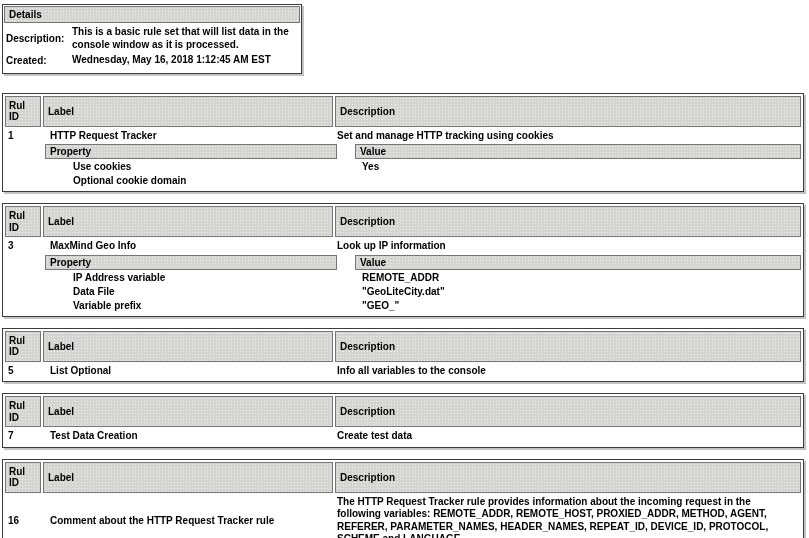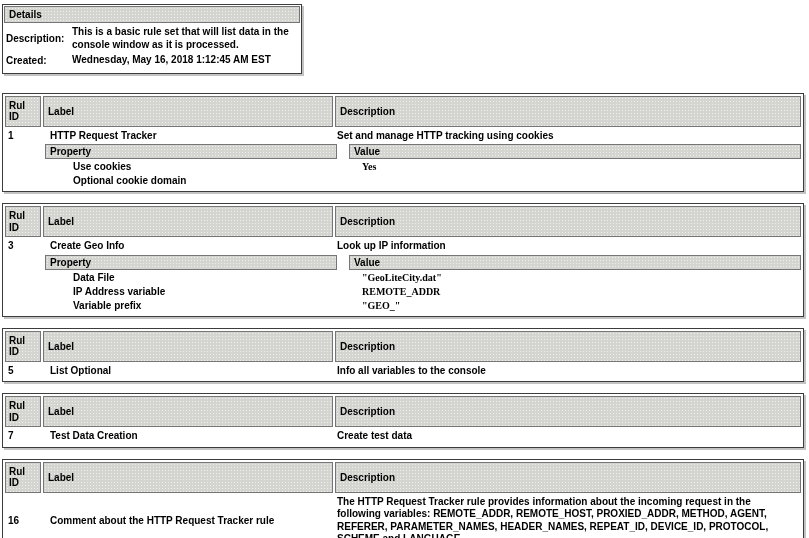--- a/index.html
+++ b/index.html
@@ -39,28 +39,28 @@
   .thead { display:flex; column-gap:2px; }
   .thead .hcell { min-height:31px; }
   .id-cell   { flex:0 0 36px; line-height:1.15; padding:1px 16px 1px 3px; }
   .label-cell{ flex:0 0 290px; }
   .desc-cell { flex:1; }
   .main-row { display:flex; padding:3px 0 2px 0; }
   .id-val    { flex:0 0 40px; padding-left:3px; }
   .label-val { flex:0 0 292px; padding-left:5px; }
   .desc-val  { flex:1; line-height:1.25; padding-right:4px; }
   .main-row.centered { align-items:center; }
-  .prop-head { display:flex; column-gap:12px; margin-left:40px; }
+  .prop-head { display:flex; column-gap:18px; margin-left:40px; }
   .prop-head .hcell { min-height:15px; padding:0 4px; }
   .prop-cell { flex:0 0 292px; }
   .val-cell  { flex:1; }
   .prop-row { display:flex; margin-left:63px; padding:2px 0 1px 0;justify-content:space-between; }
   .prop-row:last-child { padding-bottom:3px; }
   .prop-name  { flex:0 0 294px; padding-left:5px; }
-  .prop-value { flex:1;font-family:Liberation Serif, serif; }
+  .prop-value { flex:1; }
 </style>
 </head>
 <body>
 
 <div class="details-box shadowed">
   <div class="hcell details-header">Details</div>
   <div class="details-body">
     <div class="details-row">
       <div class="details-label">Description:</div>
       <div class="details-value">This is a basic rule set that will list data in the console window as it is processed.</div>
@@ -98,34 +98,34 @@
 </div>
 
 <div class="rule-table shadowed">
   <div class="thead">
     <div class="hcell id-cell">Rul ID</div>
     <div class="hcell label-cell">Label</div>
     <div class="hcell desc-cell">Description</div>
   </div>
   <div class="main-row">
     <div class="id-val">3</div>
-    <div class="label-val">Create Geo Info</div>
+    <div class="label-val">MaxMind Geo Info</div>
     <div class="desc-val">Look up IP information</div>
   </div>
   <div class="prop-head">
     <div class="hcell prop-cell">Property</div>
     <div class="hcell val-cell">Value</div>
   </div>
   <div class="prop-row">
+    <div class="prop-name">IP Address variable</div>
+    <div class="prop-value">REMOTE_ADDR</div>
+  </div>
+  <div class="prop-row">
     <div class="prop-name">Data File</div>
     <div class="prop-value">"GeoLiteCity.dat"</div>
-  </div>
-  <div class="prop-row">
-    <div class="prop-name">IP Address variable</div>
-    <div class="prop-value">REMOTE_ADDR</div>
   </div>
   <div class="prop-row">
     <div class="prop-name">Variable prefix</div>
     <div class="prop-value">"GEO_"</div>
   </div>
 </div>
 
 <div class="rule-table shadowed">
   <div class="thead">
     <div class="hcell id-cell">Rul ID</div>

